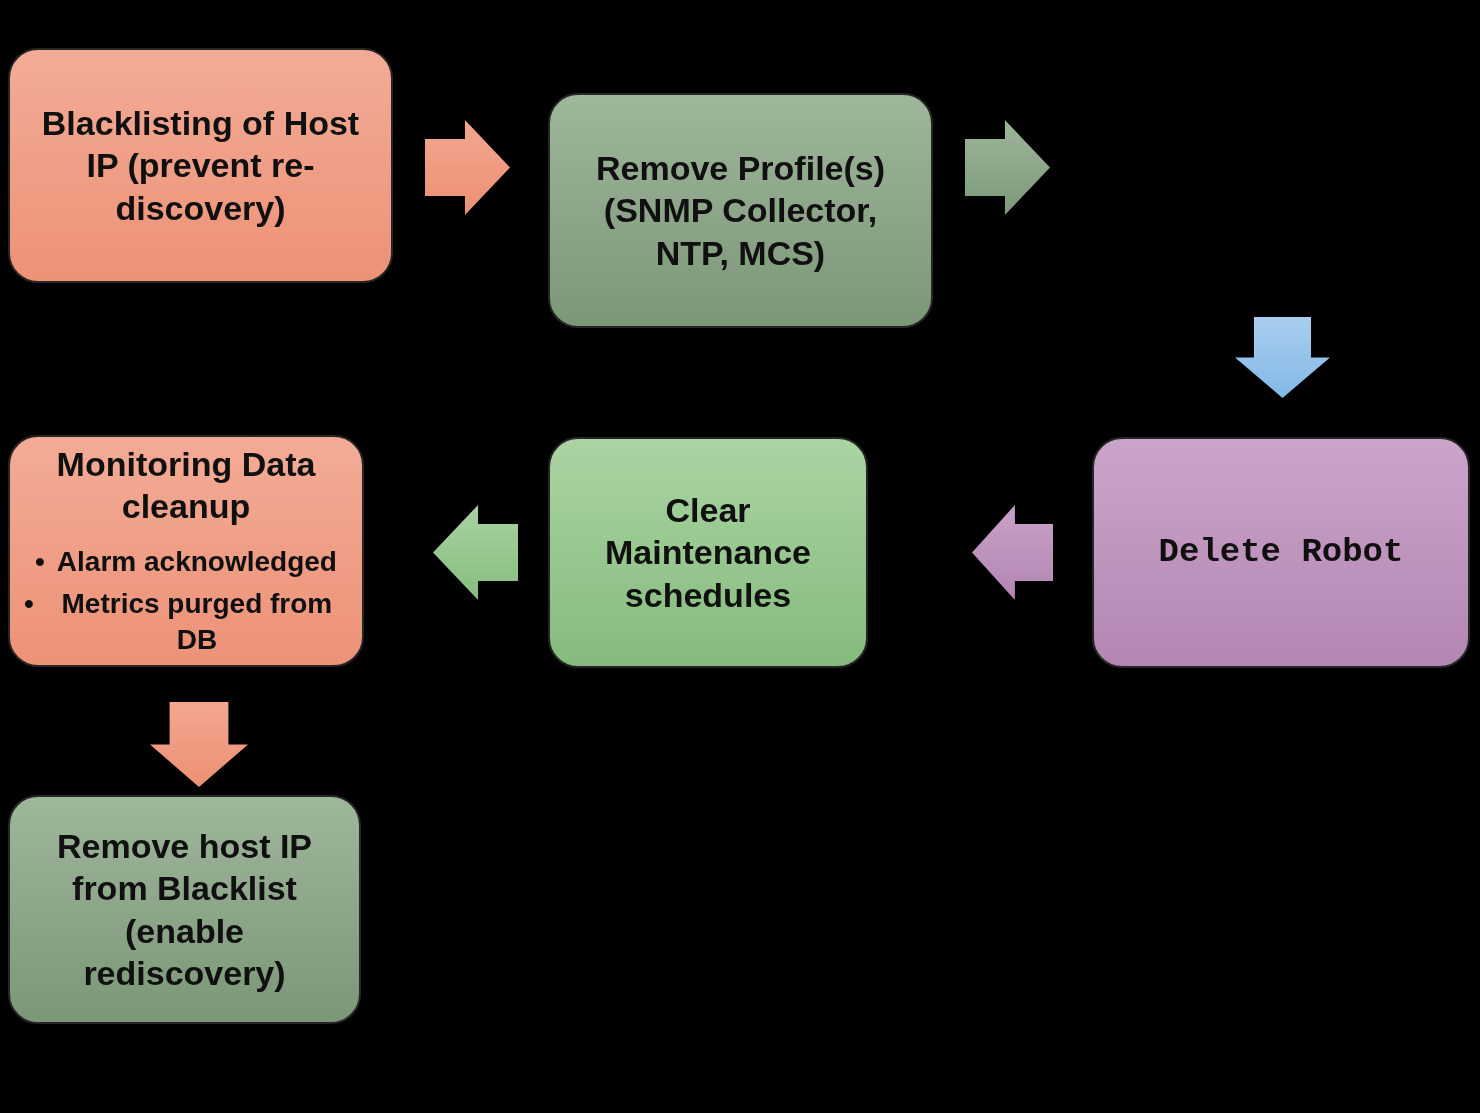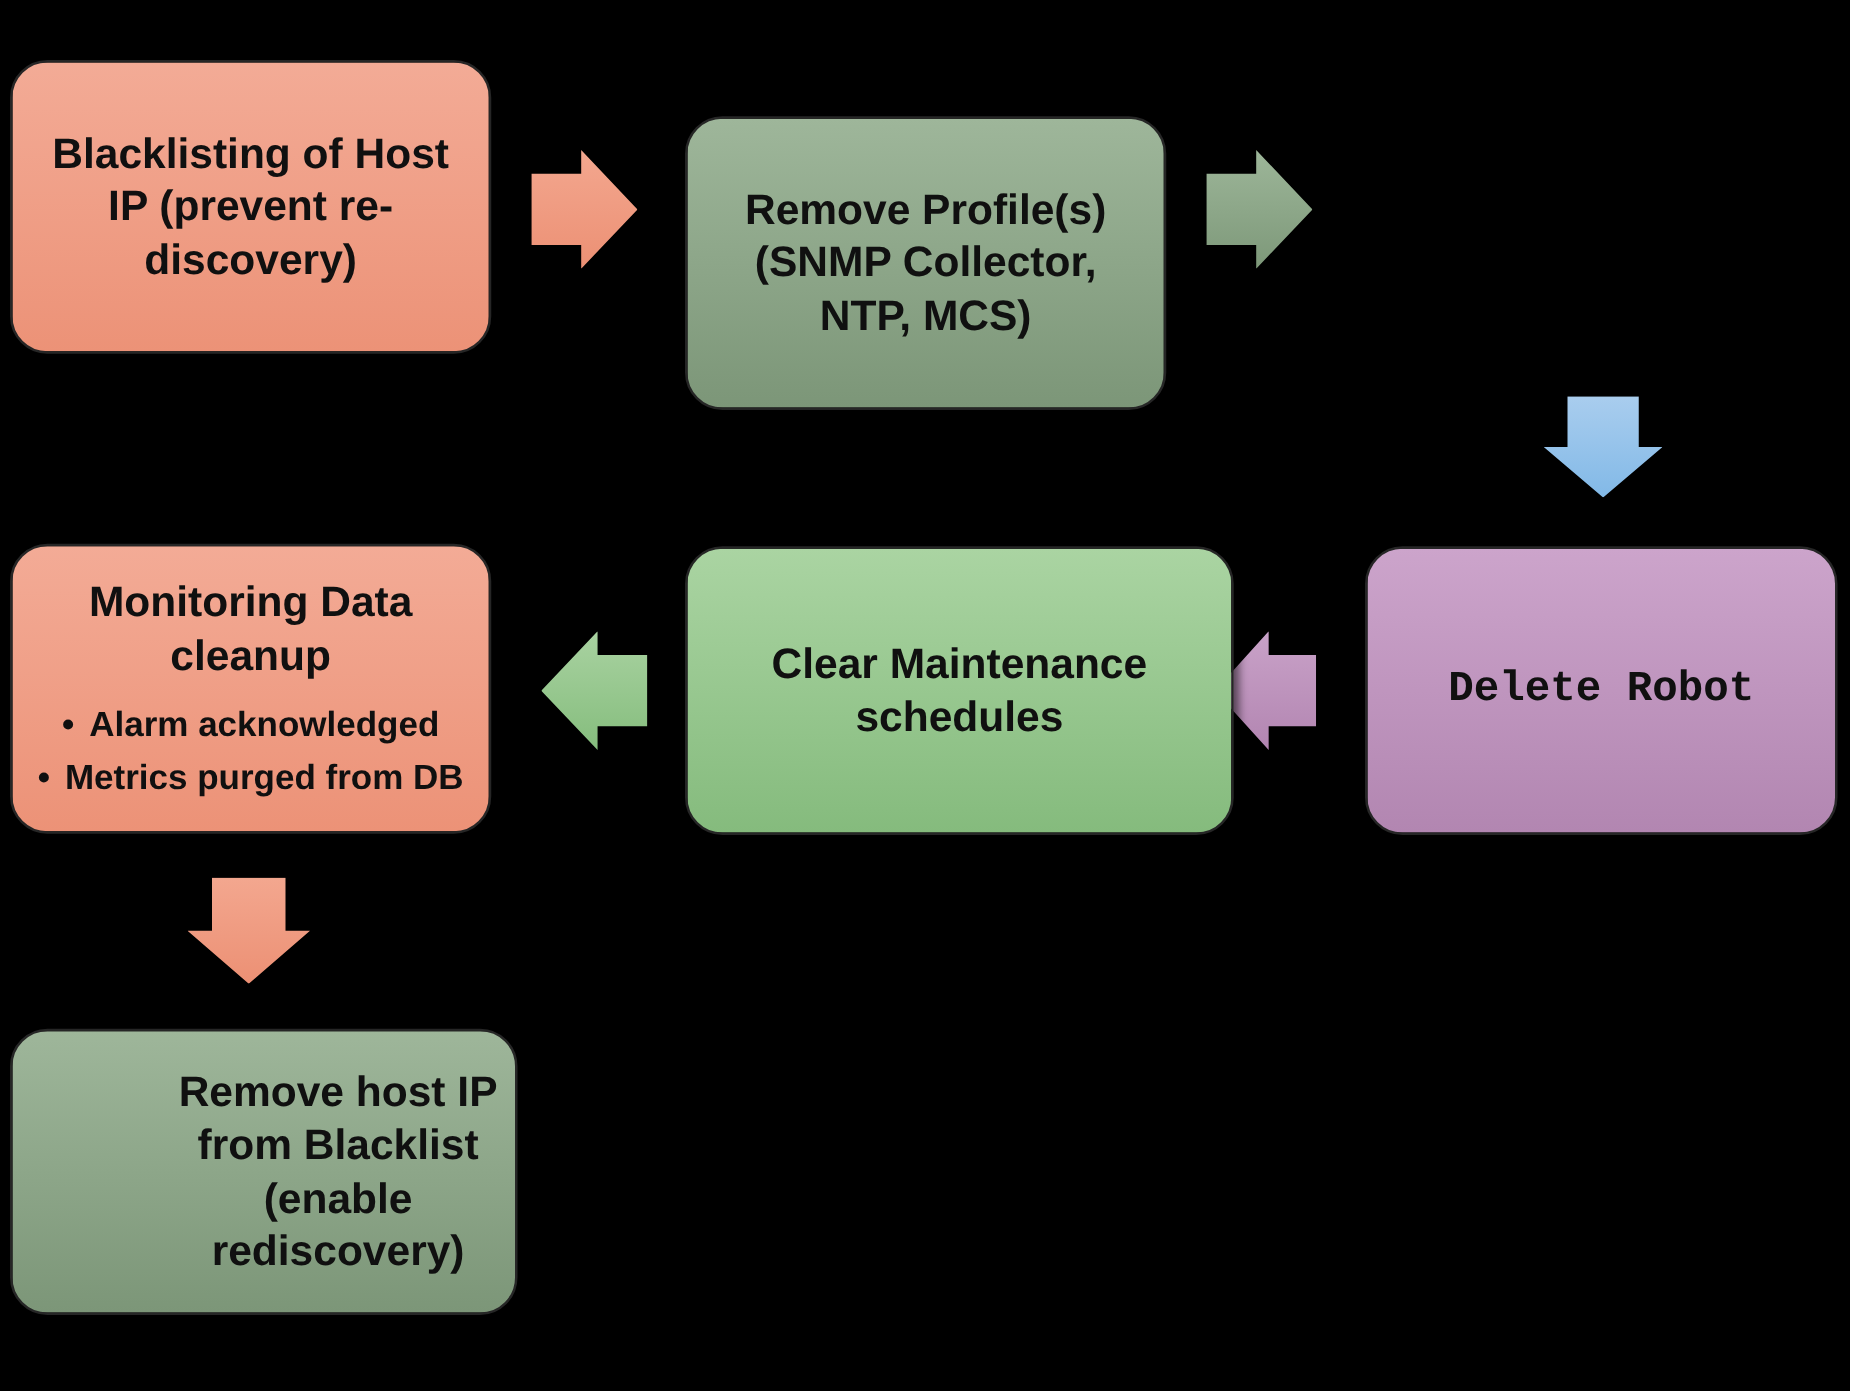--- a/index.html
+++ b/index.html
@@ -16,23 +16,23 @@
               font-size:28px;line-height:1.3;font-weight:600;}
   .bullet-row .dot{font-size:28px;}
   .arrow{position:absolute;}
   .arrow-right{clip-path:polygon(0 20%,47% 20%,47% 0,100% 50%,47% 100%,47% 80%,0 80%);}
   .arrow-left{clip-path:polygon(100% 20%,53% 20%,53% 0,0 50%,53% 100%,53% 80%,100% 80%);}
   .arrow-down{clip-path:polygon(20% 0,80% 0,80% 50%,100% 50%,50% 100%,0 50%,20% 50%);}
   #n1{left:8px;top:48px;width:385px;height:235px;}
   #n2{left:548px;top:48px;width:385px;height:235px;}
   #n3{left:1090px;top:52px;width:378px;height:228px;}
   #n4{left:1092px;top:437px;width:378px;height:231px;font-family:Liberation Mono, monospace;}
-  #n5{left:548px;top:437px;width:439px;height:231px;align-items:center;}
-  #n6{left:8px;top:435px;width:385px;height:232px;}
-  #n7{left:8px;top:823px;width:406px;height:229px;align-items:flex-end;}
+  #n5{left:548px;top:437px;width:320px;height:231px;align-items:center;}
+  #n6{left:8px;top:435px;width:356px;height:232px;}
+  #n7{left:8px;top:795px;width:353px;height:229px;}
   #a1{left:425px;top:120px;width:85px;height:95px;}
   #a2{left:965px;top:120px;width:85px;height:95px;}
   #a3{left:1235px;top:317px;width:95px;height:81px;}
   #a4{left:972px;top:505px;width:81px;height:95px;}
   #a5{left:433px;top:505px;width:85px;height:95px;}
   #a6{left:150px;top:702px;width:98px;height:85px;}
 </style>
 </head>
 <body>
 

